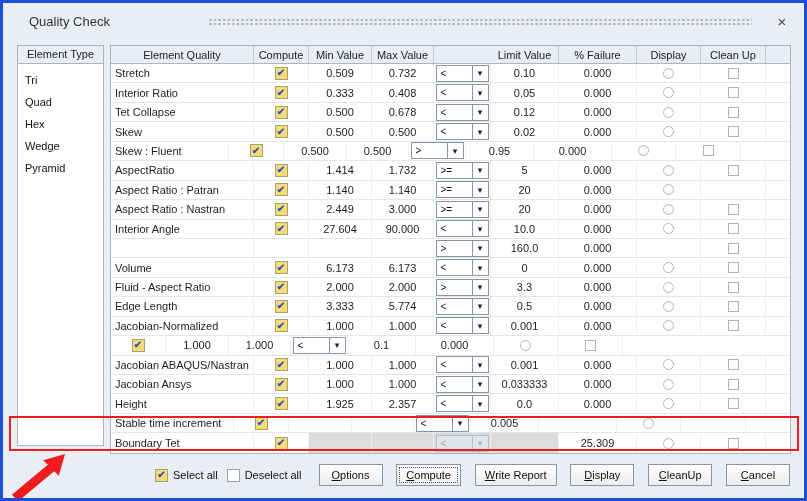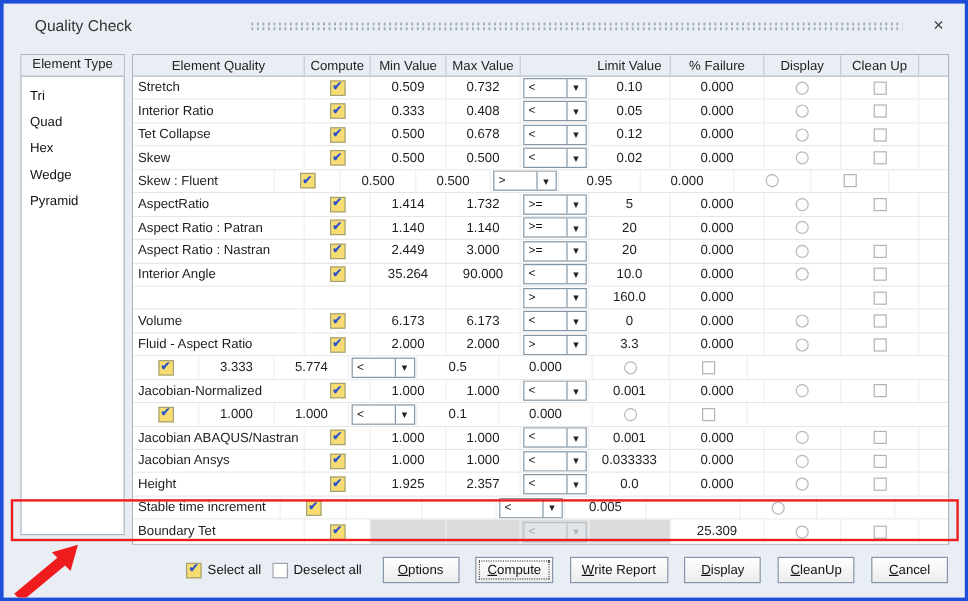--- a/index.html
+++ b/index.html
@@ -285,21 +285,21 @@
           </div>
           <div class="c" style="width: 24px;"></div>
         </div>
         <div class="trow">
           <div class="c name" style="width: 143px;">Interior Angle</div>
           <div class="c" style="width: 55px;">
             <span class="cb">
               <span class="tick">✔</span>
             </span>
           </div>
-          <div class="c" style="width: 63px;">35.264</div>
+          <div class="c" style="width: 63px;">27.604</div>
           <div class="c" style="width: 62px;">90.000</div>
           <div class="c" style="width: 57px;">
             <div class="dd">
               <span class="ddt">&lt;</span>
               <span class="dda">▾</span>
             </div>
           </div>
           <div class="c" style="width: 68px;">10.0</div>
           <div class="c" style="width: 78px;">0.000</div>
           <div class="c" style="width: 64px;">
@@ -373,20 +373,21 @@
           <div class="c" style="width: 78px;">0.000</div>
           <div class="c" style="width: 64px;">
             <span class="radio"></span>
           </div>
           <div class="c" style="width: 65px;">
             <span class="ubox"></span>
           </div>
           <div class="c" style="width: 24px;"></div>
         </div>
         <div class="trow">
+          <div class="c name" style="width: 143px;">Edge Length</div>
           <div class="c" style="width: 55px;">
             <span class="cb">
               <span class="tick">✔</span>
             </span>
           </div>
           <div class="c" style="width: 63px;">3.333</div>
           <div class="c" style="width: 62px;">5.774</div>
           <div class="c" style="width: 57px;">
             <div class="dd">
               <span class="ddt">&lt;</span>

